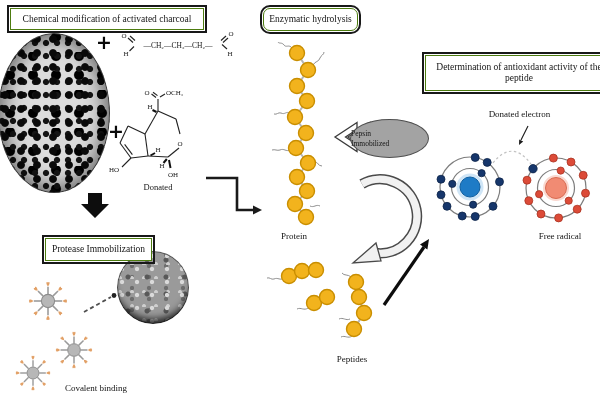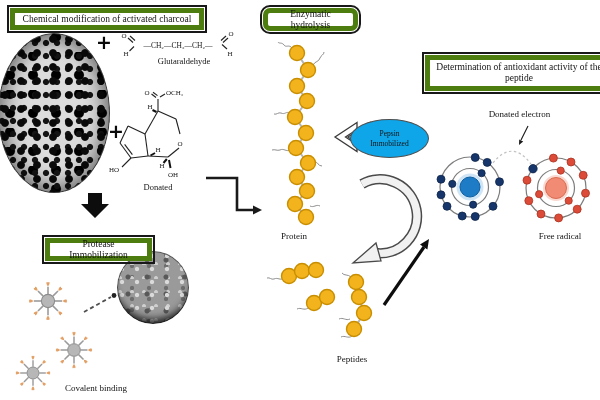--- a/index.html
+++ b/index.html
@@ -19,31 +19,31 @@
     box-shadow:inset 0 0 0 1px #3a3a3a, inset 0 0 20px 5px rgba(0,0,0,.55);}
   #micro2{left:117px;top:251px;width:72px;height:73px;
     background-color:#9a9a9a;
     background-image:
       radial-gradient(circle at 5px 5px,#dadada 0 1.7px,transparent 2.6px),
       radial-gradient(circle at 11px 9px,#585858 0 2px,transparent 3px),
       radial-gradient(circle at 3px 13px,#cfcfcf 0 1.5px,transparent 2.3px),
       radial-gradient(circle at 15px 4px,#6e6e6e 0 1.7px,transparent 2.6px);
     background-size:15px 13px,19px 17px,12px 14px,17px 11px;
     box-shadow:inset 0 -9px 7px -4px rgba(10,10,10,.8), inset 0 0 0 1px #555;}
-  .box{position:absolute;z-index:3;background:#fff;border:5px solid #4d7c0f;
+  .box{position:absolute;z-index:3;background:#fff;border:1px solid #4d7c0f;
     outline:2px solid #181818;outline-offset:1px;
     display:flex;align-items:center;justify-content:center;text-align:center;
     font-size:9.5px;line-height:1.15;padding:1px 3px;box-sizing:border-box;}
   .lbl{position:absolute;z-index:3;text-align:center;font-size:9px;}
   .lbl.small{font-size:8.5px;}
   .plus{position:absolute;z-index:3;font-family:"DejaVu Sans","Liberation Sans",sans-serif;
     font-weight:bold;font-size:19px;color:#0a0a0a;line-height:1;}
   .oval{position:absolute;z-index:3;left:350px;top:119px;width:77px;height:37px;
-    border:1.5px solid #4f4f4f;border-radius:50%;background:#0ea5e9;
-    display:flex;flex-direction:column;align-items:center;justify-content:center;
+    border:1.5px solid #4f4f4f;border-radius:50%;background:#a3a3a3;
+    display:flex;flex-direction:column;align-items:flex-start;justify-content:center;
     font-size:7.5px;line-height:1.3;text-align:center;}
   .bond{stroke:#222;stroke-width:1.1;fill:none;}
   .bondbold{stroke:#111;stroke-width:2;fill:none;}
   .sq{fill:none;stroke:#8f8f8f;stroke-width:1;}
   .chainline{fill:none;stroke:#b5b5b5;stroke-width:2;}
   .bead{fill:#F2B31D;stroke:#C98E00;stroke-width:1.4;}
   .orbit{fill:none;stroke:#7d7d7d;stroke-width:1.2;}
   .eblue{fill:#16366B;stroke:#0c2348;stroke-width:.8;}
   .ered{fill:#DC4B38;stroke:#A93322;stroke-width:.8;}
   .chemtxt{font-size:7px;}
@@ -258,21 +258,20 @@
 <div class="box" style="left:425px;top:55px;width:188px;height:36px;">Determination of antioxidant activity of the peptide</div>
 
 <div class="plus" style="left:96px;top:33px;">+</div>
 <div class="plus" style="left:108px;top:122px;">+</div>
 
 <div class="oval">
   <span>Pepsin</span>
   <span>Immobilized</span>
 </div>
 
-<div class="lbl small" style="left:136px;top:56px;width:96px;">Glutaraldehyde</div>
 <div class="lbl small" style="left:120px;top:182px;width:76px;">Donated</div>
 <div class="lbl" style="left:256px;top:231px;width:76px;">Protein</div>
 <div class="lbl" style="left:314px;top:354px;width:76px;">Peptides</div>
 <div class="lbl" style="left:462px;top:109px;width:115px;">Donated electron</div>
 <div class="lbl" style="left:46px;top:383px;width:100px;">Covalent binding</div>
 <div class="lbl" style="left:512px;top:231px;width:96px;">Free radical</div>
 
 </div>
 
 </body></html>

